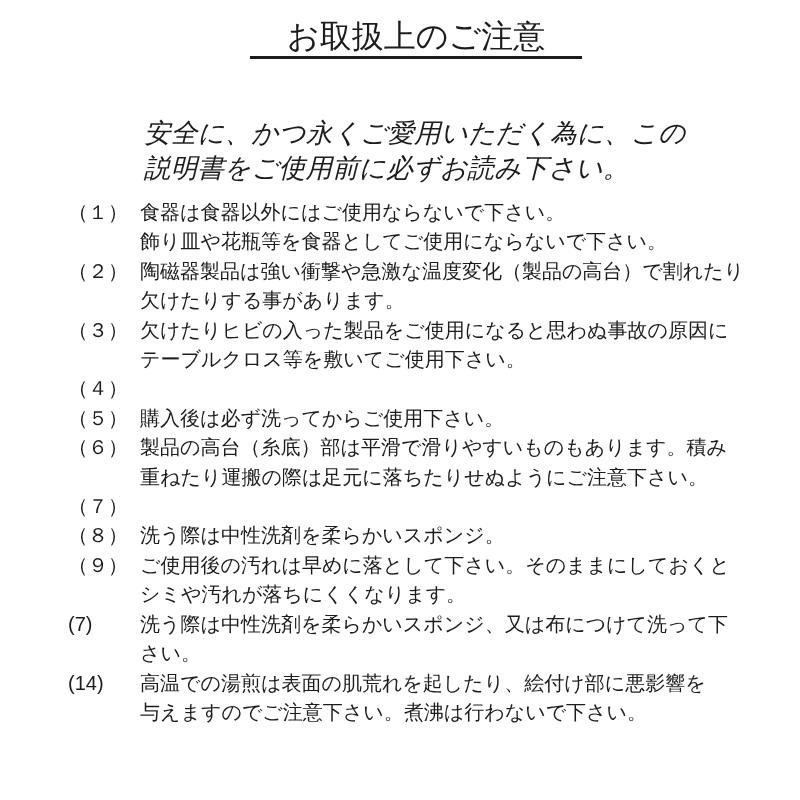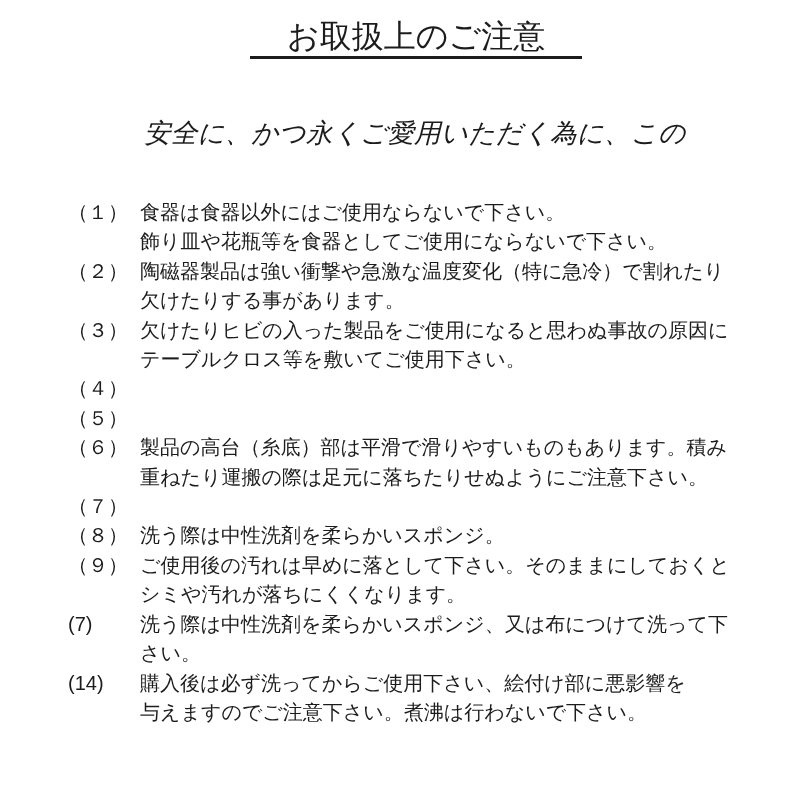--- a/index.html
+++ b/index.html
@@ -70,47 +70,48 @@
     white-space: pre-line;
   }
 </style>
 </head>
 <body>
 
 <div class="page">
 
   <h1 class="title">お取扱上のご注意</h1>
 
-  <p class="subtitle"><span>安全に、かつ永くご愛用いただく為に、この</span><br></p>
+  <p class="subtitle"><span>安全に、かつ永くご愛用いただく為に、この</span><br><span>説明書をご使用前に必ずお読み下さい。</span></p>
 
   <ol class="notice-list" id="notice-list">
     <li class="notice-item">
       <span class="notice-num">（１）</span>
       <span class="notice-text">食器は食器以外にはご使用ならないで下さい。
 飾り皿や花瓶等を食器としてご使用にならないで下さい。</span>
     </li>
 
     <li class="notice-item">
       <span class="notice-num">（２）</span>
-      <span class="notice-text">陶磁器製品は強い衝撃や急激な温度変化（特に急冷）で割れたり
+      <span class="notice-text">陶磁器製品は強い衝撃や急激な温度変化（製品の高台）で割れたり
 欠けたりする事があります。</span>
     </li>
 
     <li class="notice-item">
       <span class="notice-num">（３）</span>
       <span class="notice-text">欠けたりヒビの入った製品をご使用になると思わぬ事故の原因に
 テーブルクロス等を敷いてご使用下さい。</span>
     </li>
 
     <li class="notice-item">
       <span class="notice-num">（４）</span>
     </li>
 
     <li class="notice-item">
       <span class="notice-num">（５）</span>
+      <span class="notice-text">購入後は必ず洗ってからご使用下さい。</span>
     </li>
 
     <li class="notice-item">
       <span class="notice-num">（６）</span>
       <span class="notice-text">製品の高台（糸底）部は平滑で滑りやすいものもあります。積み
 重ねたり運搬の際は足元に落ちたりせぬようにご注意下さい。</span>
     </li>
 
     <li class="notice-item">
       <span class="notice-num">（７）</span>
@@ -128,18 +129,18 @@
     </li>
 
     <li class="notice-item">
       <span class="notice-num">(7)</span>
       <span class="notice-text">洗う際は中性洗剤を柔らかいスポンジ、又は布につけて洗って下
 さい。</span>
     </li>
 
     <li class="notice-item">
       <span class="notice-num">(14)</span>
-      <span class="notice-text">購入後は必ず洗ってからご使用下さい、絵付け部に悪影響を
+      <span class="notice-text">高温での湯煎は表面の肌荒れを起したり、絵付け部に悪影響を
 与えますのでご注意下さい。煮沸は行わないで下さい。</span>
     </li>
   </ol>
 
 </div>
 
 </body></html>

